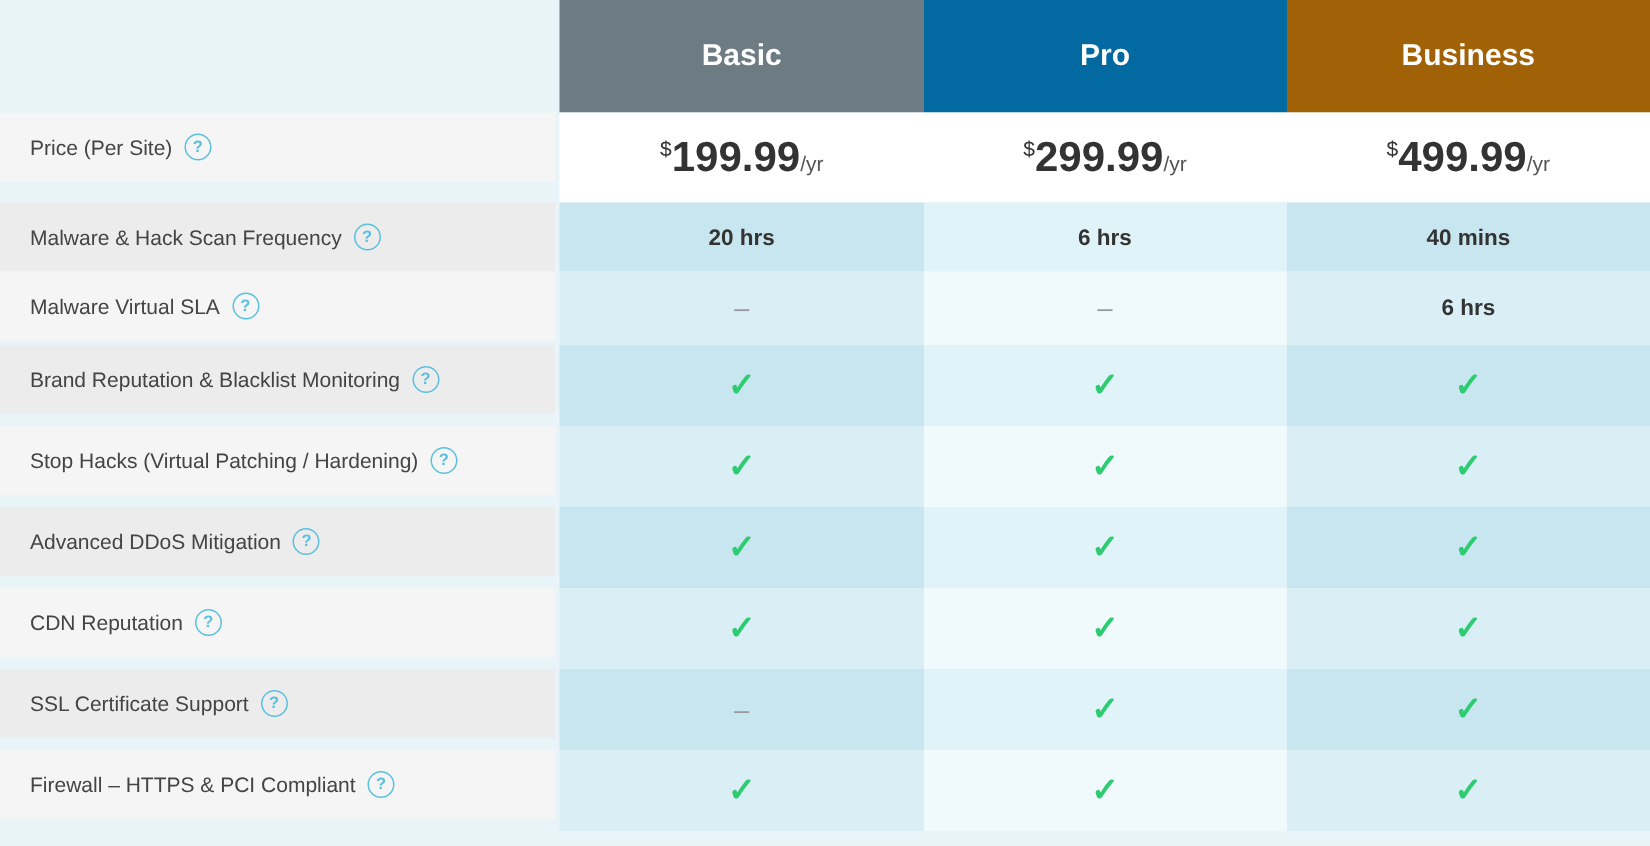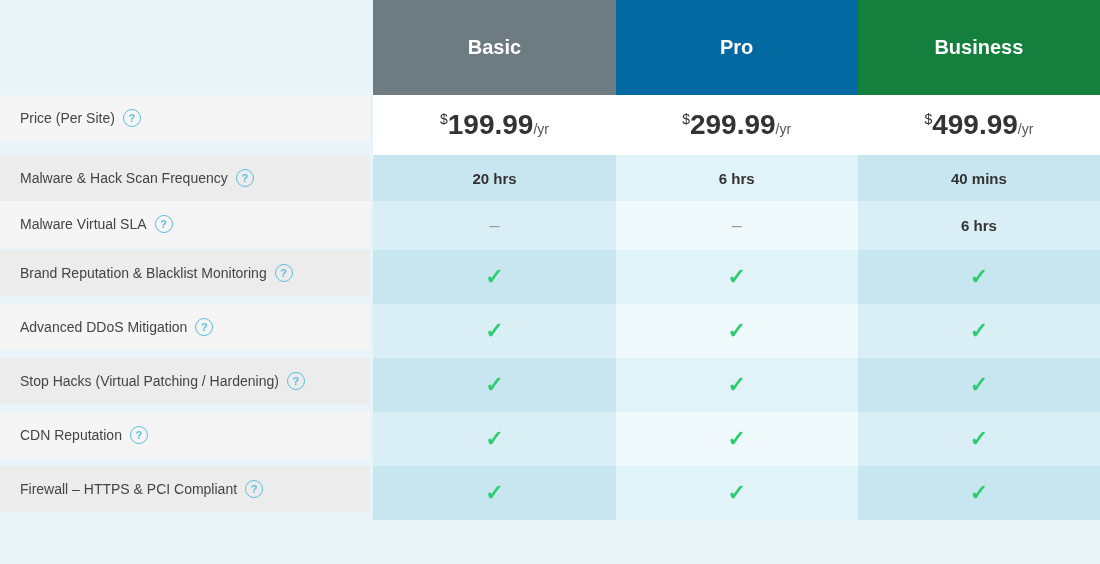--- a/index.html
+++ b/index.html
@@ -11,32 +11,32 @@
       align-items: flex-start;
       min-height: 564px;
       padding: 0;
     }
     .pricing-table {
       width: 1100px;
       border-collapse: collapse;
       background: transparent;
     }
     .pricing-table thead tr th {
-      padding: 36px 10px;
+      padding: 26px 10px;
       font-size: 20px;
       font-weight: bold;
       color: #fff;
       text-align: center;
     }
     .pricing-table thead tr th:first-child {
       background: transparent;
     }
     .col-basic { background: #6d7b82; }
     .col-pro   { background: #0369a1; }
-    .col-business { background: #15803d; }
+    .col-business { background: #a16207; }
 
     .pricing-table tbody tr td {
       padding: 14px 20px;
       font-size: 14px;
       color: #444;
       vertical-align: middle;
     }
     .pricing-table tbody tr:nth-child(odd) td.feature-col {
       background: #f5f5f5;
     }
@@ -181,47 +181,58 @@
             <span class="info-icon">?</span>
           </div>
         </td>
         <td class="val-basic"><span class="check">✓</span></td>
         <td class="val-pro"><span class="check">✓</span></td>
         <td class="val-business"><span class="check">✓</span></td>
       </tr>
       <tr>
         <td class="feature-col">
           <div class="feature-cell-wrap">
+            <span>Stop Hacks (Virtual Patching / Hardening)</span>
+            <span class="info-icon">?</span>
+          </div>
+        </td>
+        <td class="val-basic"><span class="check">✓</span></td>
+        <td class="val-pro"><span class="check">✓</span></td>
+        <td class="val-business"><span class="check">✓</span></td>
+      </tr>
+      <tr>
+        <td class="feature-col">
+          <div class="feature-cell-wrap">
             <span>Advanced DDoS Mitigation</span>
             <span class="info-icon">?</span>
           </div>
         </td>
         <td class="val-basic"><span class="check">✓</span></td>
         <td class="val-pro"><span class="check">✓</span></td>
         <td class="val-business"><span class="check">✓</span></td>
       </tr>
       <tr>
         <td class="feature-col">
           <div class="feature-cell-wrap">
-            <span>Stop Hacks (Virtual Patching / Hardening)</span>
-            <span class="info-icon">?</span>
-          </div>
-        </td>
-        <td class="val-basic"><span class="check">✓</span></td>
-        <td class="val-pro"><span class="check">✓</span></td>
-        <td class="val-business"><span class="check">✓</span></td>
-      </tr>
-      <tr>
-        <td class="feature-col">
-          <div class="feature-cell-wrap">
             <span>CDN Reputation</span>
             <span class="info-icon">?</span>
           </div>
         </td>
         <td class="val-basic"><span class="check">✓</span></td>
+        <td class="val-pro"><span class="check">✓</span></td>
+        <td class="val-business"><span class="check">✓</span></td>
+      </tr>
+      <tr>
+        <td class="feature-col">
+          <div class="feature-cell-wrap">
+            <span>SSL Certificate Support</span>
+            <span class="info-icon">?</span>
+          </div>
+        </td>
+        <td class="val-basic"><span class="dash">–</span></td>
         <td class="val-pro"><span class="check">✓</span></td>
         <td class="val-business"><span class="check">✓</span></td>
       </tr>
       <tr>
         <td class="feature-col">
           <div class="feature-cell-wrap">
             <span>Firewall – HTTPS &amp; PCI Compliant</span>
             <span class="info-icon">?</span>
           </div>
         </td>

